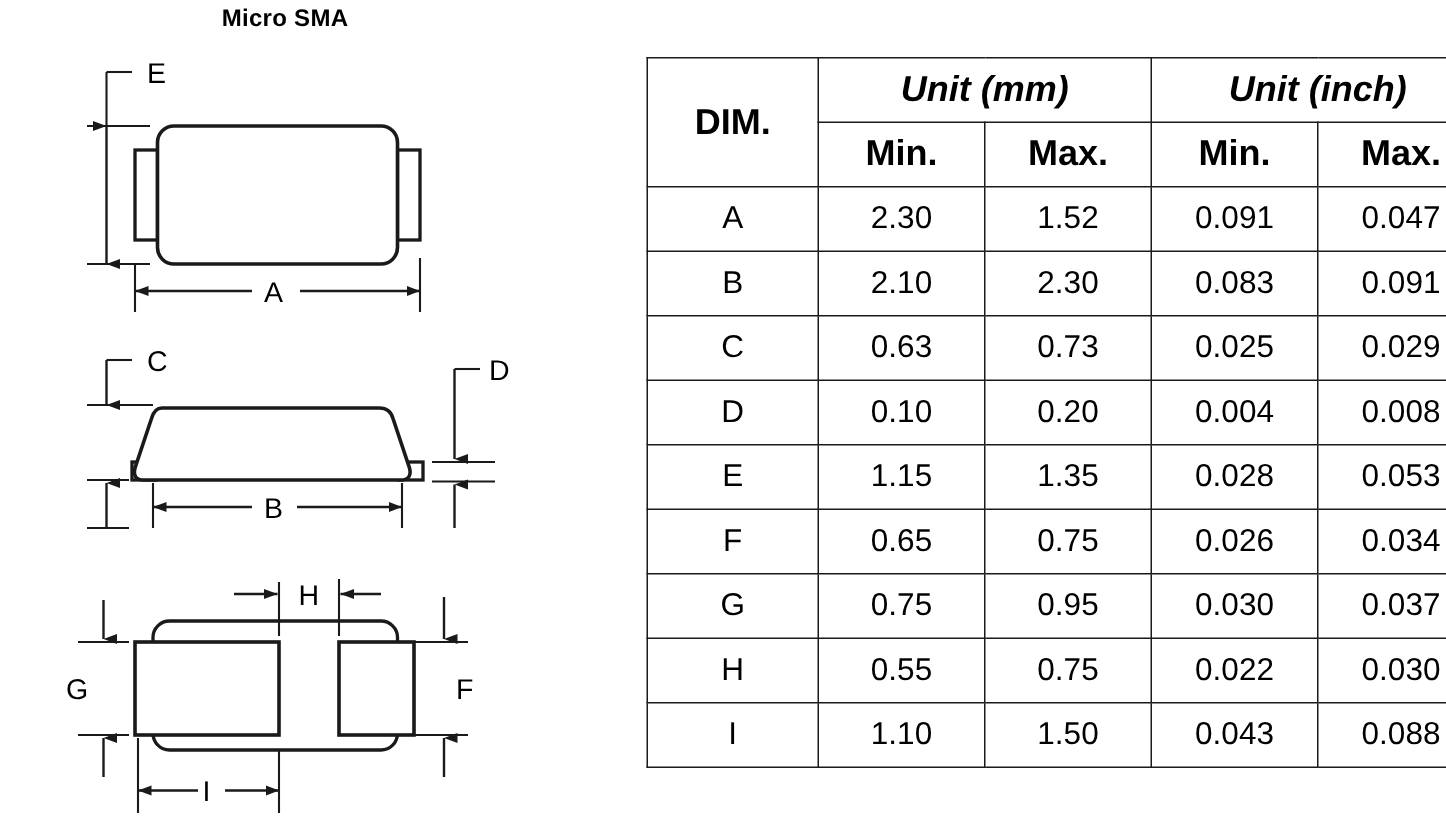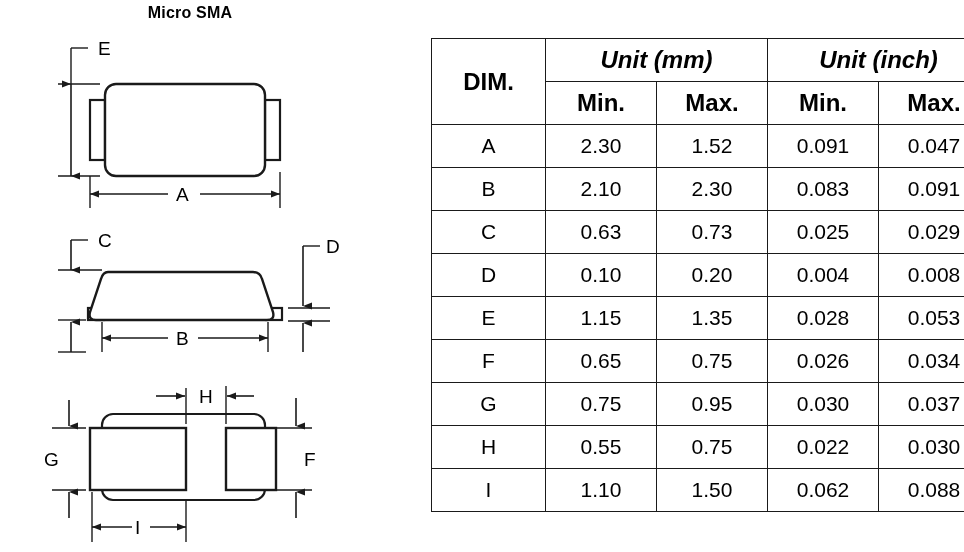--- a/index.html
+++ b/index.html
@@ -272,20 +272,20 @@
             <td class="dim-cell">H</td>
             <td>0.55</td>
             <td>0.75</td>
             <td>0.022</td>
             <td>0.030</td>
           </tr>
           <tr>
             <td class="dim-cell">I</td>
             <td>1.10</td>
             <td>1.50</td>
-            <td>0.062</td>
+            <td>0.043</td>
             <td>0.088</td>
           </tr>
         </tbody>
     </table>
   </div>
 
 </div>
 
 </body></html>

